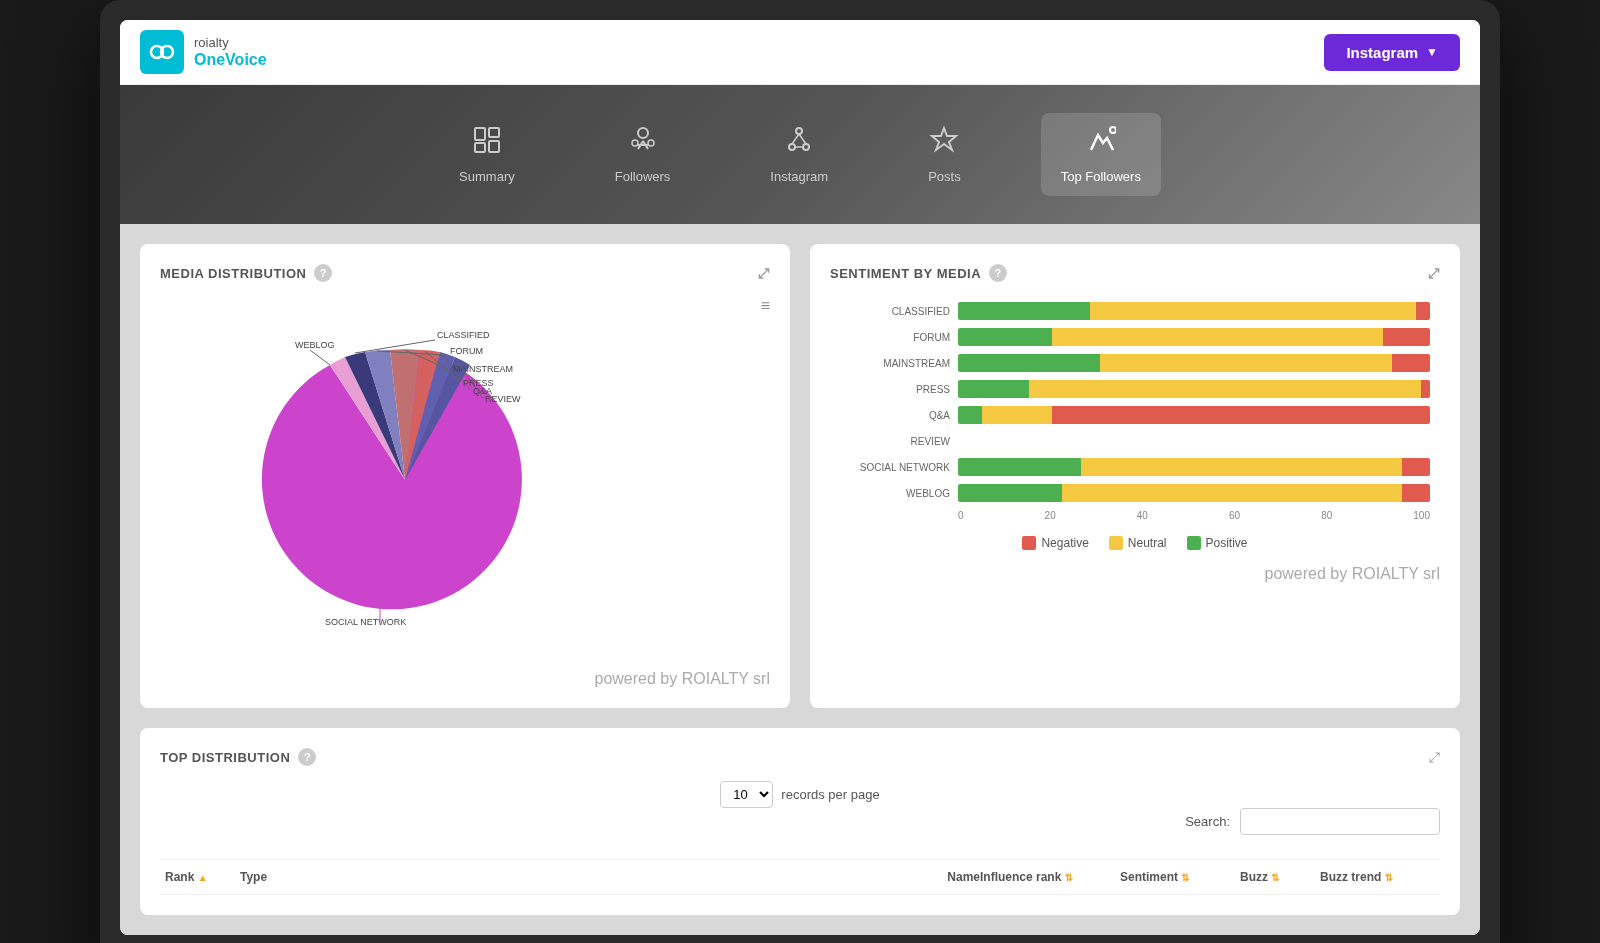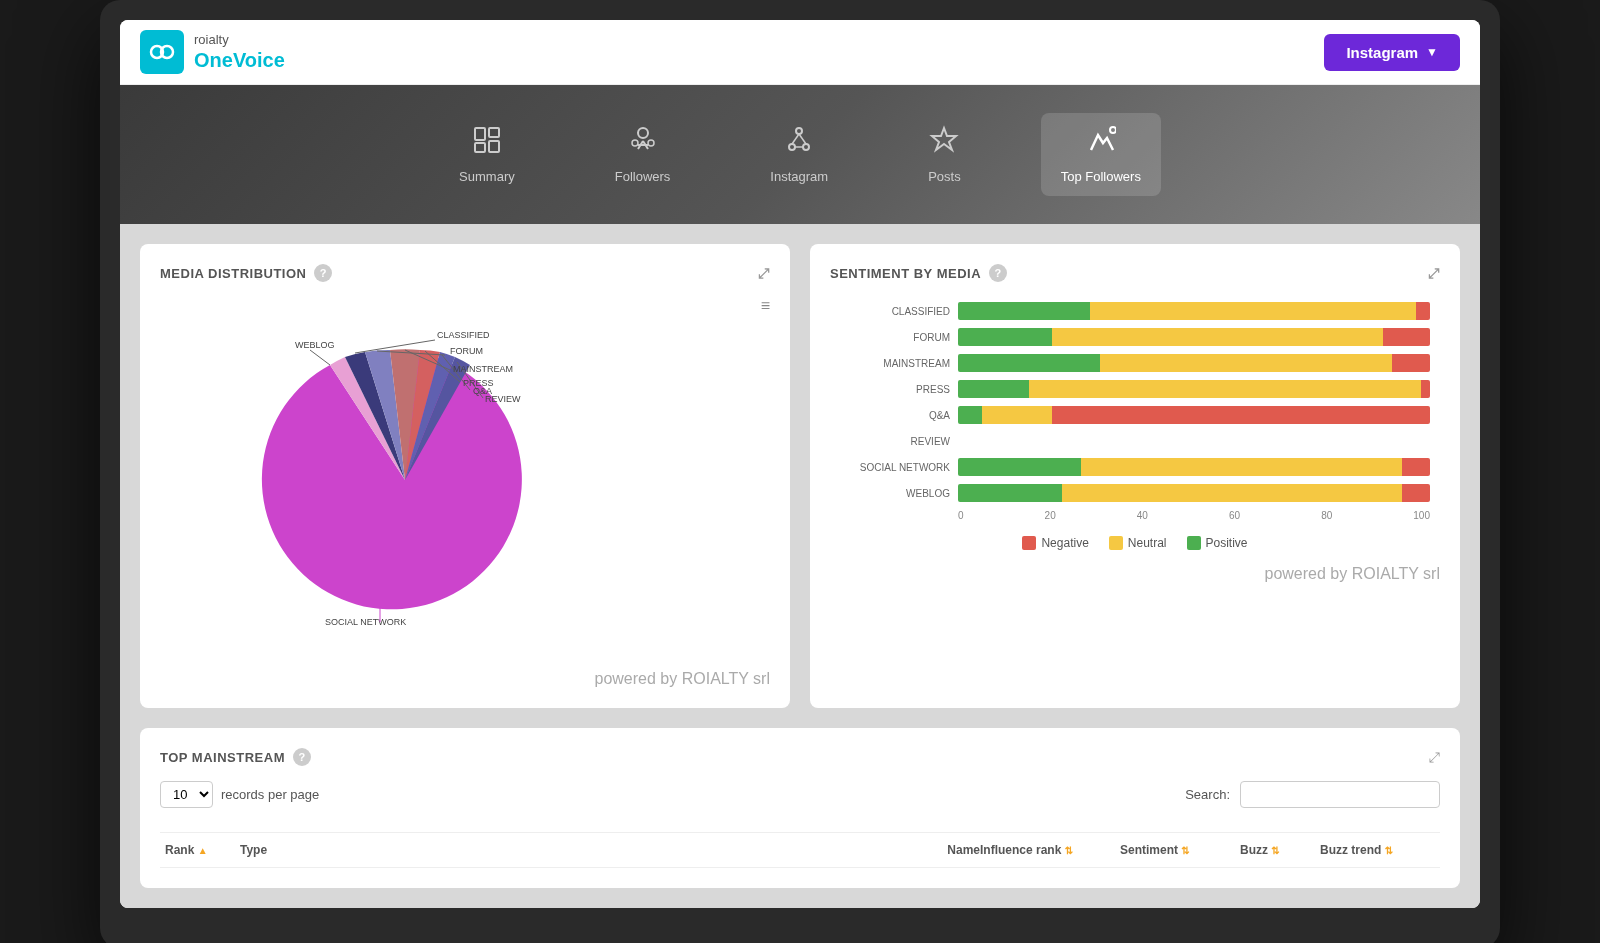--- a/index.html
+++ b/index.html
@@ -54,21 +54,21 @@
       display: flex;
       flex-direction: column;
       line-height: 1.2;
     }
     .logo-text .brand-top {
       color: #555;
       font-size: 13px;
     }
     .logo-text .brand-bottom {
       color: #00bcd4;
-      font-size: 20px;
+      font-size: 16px;
       font-weight: bold;
     }
     .instagram-btn {
       background: #6d28d9;
       color: white;
       border: none;
       padding: 10px 22px;
       border-radius: 6px;
       font-size: 15px;
       font-weight: bold;
@@ -292,20 +292,21 @@
     .powered-by {
       text-align: right;
       font-size: 16px;
       color: #aaa;
       margin-top: 10px;
     }
     .bottom-header-row {
       display: flex;
       align-items: center;
       margin-bottom: 24px;
+      flex-direction: column;
     }
   </style>
 </head>
 <body>
 
 <div class="laptop-frame">
   <div class="screen">
 
     <div class="header">
       <div class="logo-area">
@@ -535,21 +536,21 @@
               </div>
             </div>
           </div>
           <div class="powered-by">powered by ROIALTY srl</div>
         </div>
 
       </div>
 
       <div class="bottom-card">
         <div class="bottom-card-header">
-          <span class="bottom-card-title">TOP MAINSTREAM</span>
+          <span class="bottom-card-title">TOP DISTRIBUTION</span>
           <span class="help-icon">?</span>
           <span class="expand-icon">⤢</span>
         </div>
         <div class="bottom-header-row">
           <div class="per-page-control">
             <select class="per-page-select">
               <option>10</option>
               <option>25</option>
               <option>50</option>
             </select>

